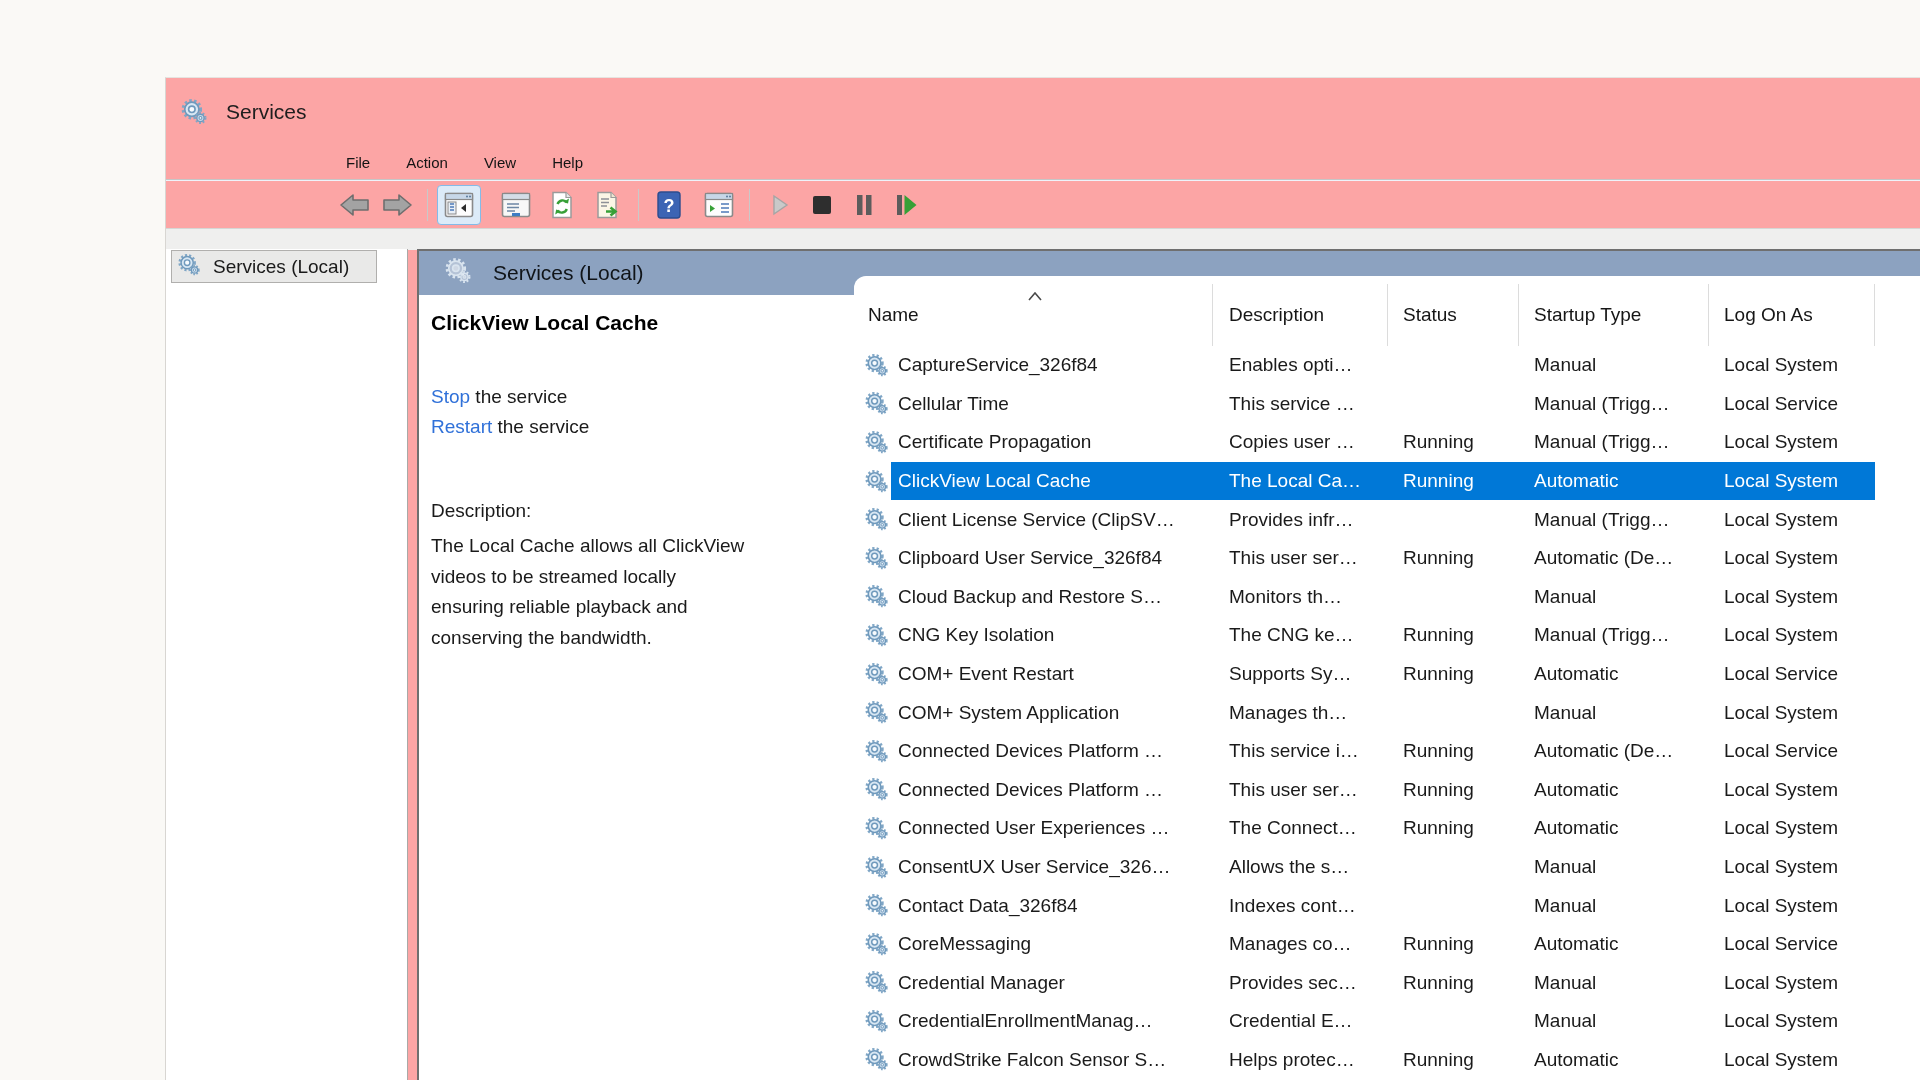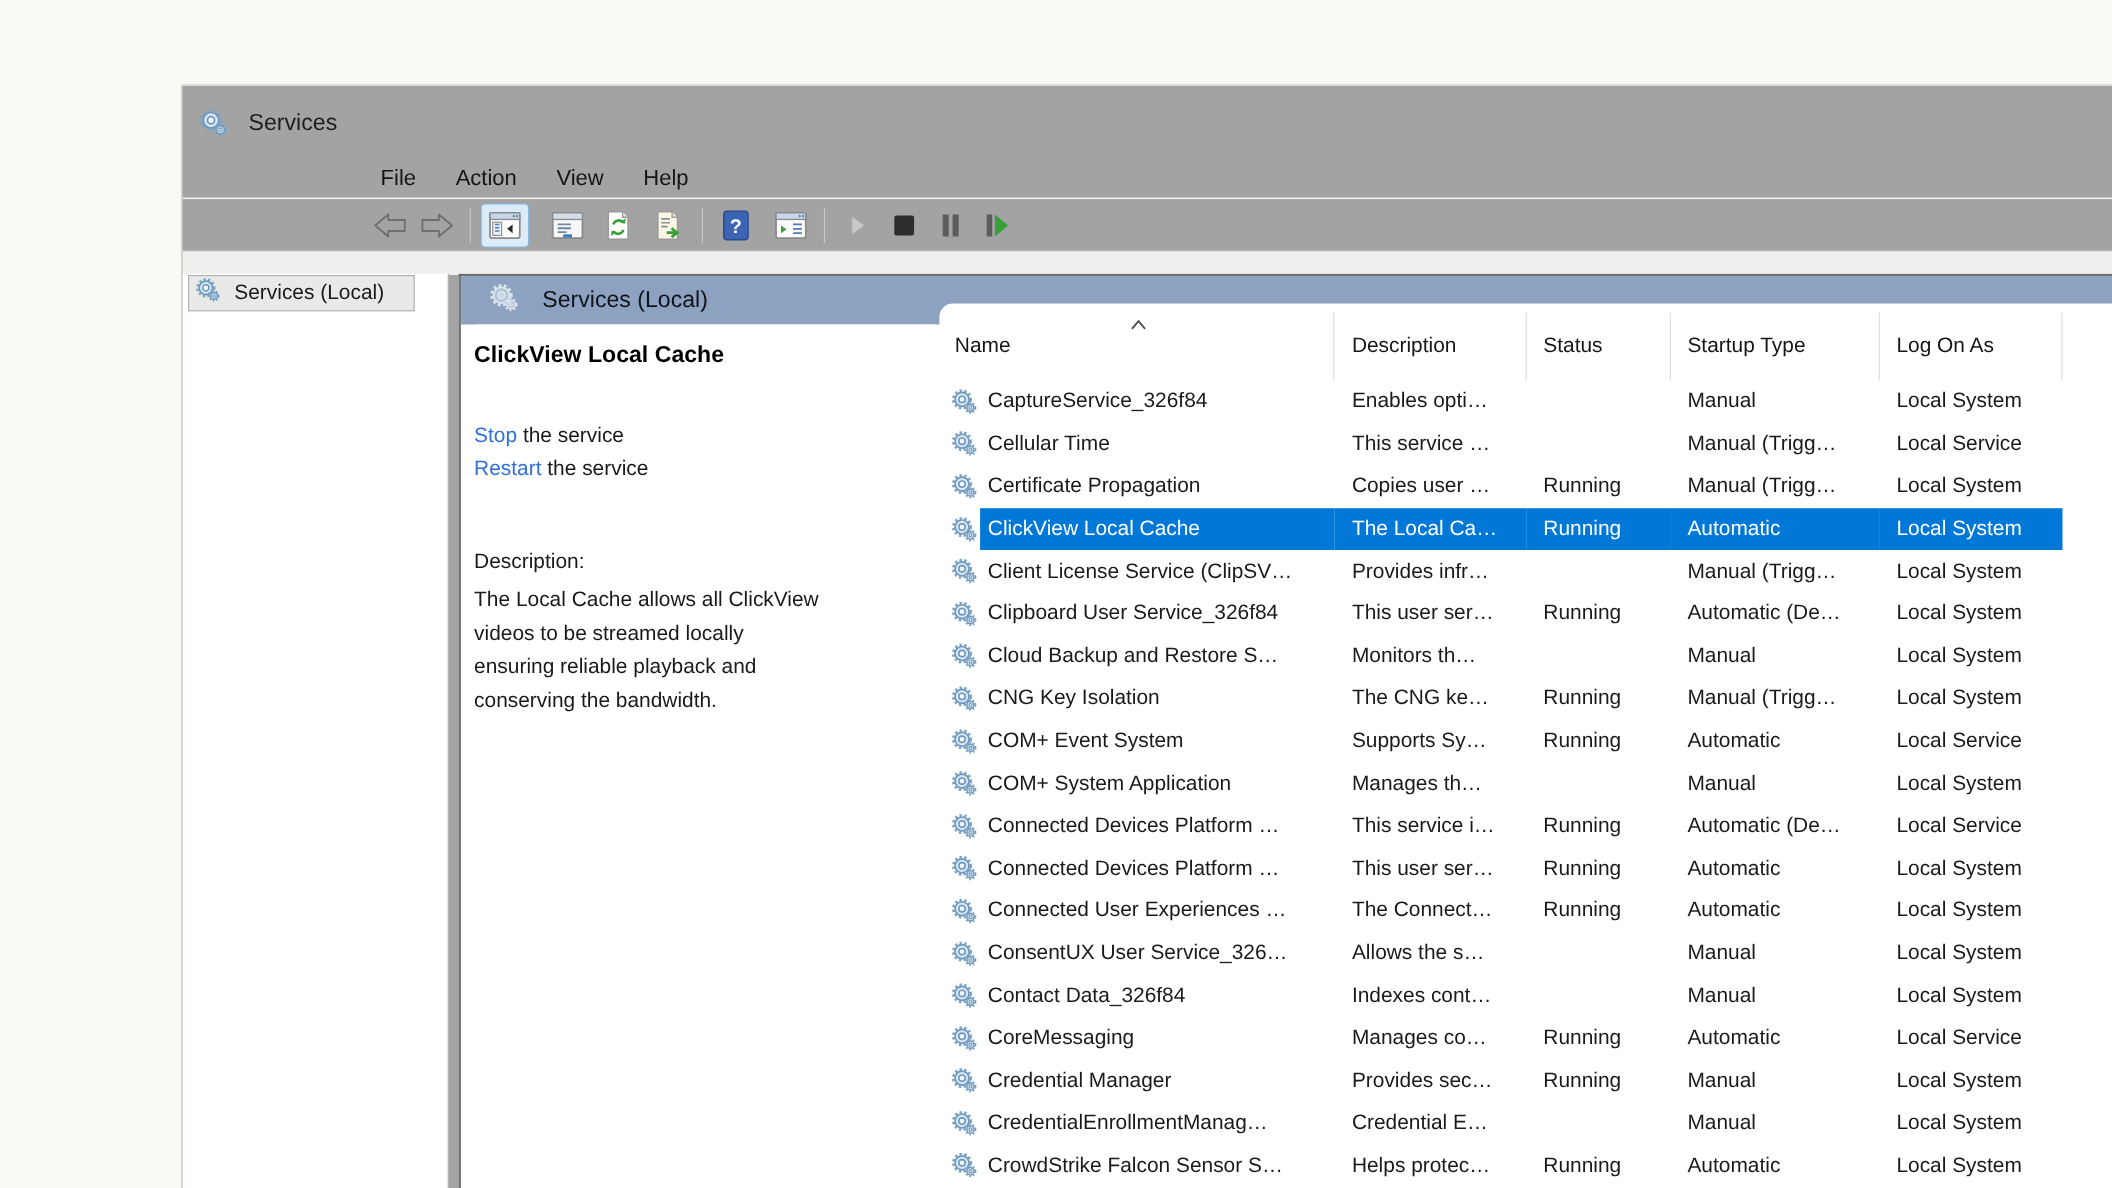--- a/index.html
+++ b/index.html
@@ -1,26 +1,26 @@
 <!DOCTYPE html>
 <html><head>
 <meta charset="utf-8">
 <style>
   html,body{margin:0;padding:0;}
   .stage{position:relative;width:1920px;height:1080px;overflow:hidden;
          background:#FAF9F6;font-family:"Liberation Sans",sans-serif;color:#1A1A1A;}
   .window{position:absolute;left:165px;top:77px;right:0;bottom:0;
-          background:#a3a3a3;border-left:1px solid #D8D6D2;border-top:1px solid #E6E4E0;}
+          background:#fca5a5;border-left:1px solid #D8D6D2;border-top:1px solid #E6E4E0;}
   
   .titlebar{position:absolute;left:0;top:0;right:0;height:67px;display:flex;align-items:center;}
   .titlebar .app-gear{margin-left:14px;width:28px;height:28px;}
   .title-text{margin-left:18px;font-size:21px;color:#1E1E1E;}
   
   .menubar{position:absolute;left:0;top:67px;right:0;height:34px;display:flex;align-items:center;padding-left:162px;}
-  .menu-item{font-size:20px;padding:4px 18px;color:#141414;cursor:default;}
+  .menu-item{font-size:15px;padding:4px 18px;color:#141414;cursor:default;}
   .menudivider{position:absolute;left:0;top:101px;right:0;height:1px;background:#C6C6C6;box-shadow:0 1px 0 #Eef3fa;}
   
   .toolbar{position:absolute;left:0;top:103px;right:0;height:47px;display:flex;align-items:center;padding-left:168px;}
   .tbtn{width:42px;height:38px;display:flex;align-items:center;justify-content:center;border-radius:4px;}
   .tbtn.active{background:#DCEBF8;border:1px solid #84BBE8;}
   .tsep{width:1px;height:32px;background:#C9C9C9;margin:0 9px;}
   .strip{position:absolute;left:0;top:150px;right:0;height:21px;background:#EFEFEE;border-top:1px solid #D6D6D4;}
   
   .content{position:absolute;left:0;top:171px;right:0;bottom:0;}
   .tree-pane{position:absolute;left:0;top:0;width:241px;bottom:0;background:#FFFFFF;border-right:1px solid #A9A9A7;}
@@ -388,21 +388,21 @@
     <div class="cell icon-cell">
                   <svg class="gear" viewBox="0 0 26 26">
     <circle cx="11" cy="10.5" r="8.2" fill="none" stroke="#7FA6C6" stroke-width="2.6" stroke-dasharray="2.3 2.2"></circle>
     <circle cx="11" cy="10.5" r="6.6" fill="#D8E7F3" stroke="#6F99BC" stroke-width="1.6"></circle>
     <circle cx="11" cy="10.5" r="3" fill="#F7FBFE" stroke="#6F99BC" stroke-width="1.5"></circle>
     <circle cx="19" cy="18.5" r="4.6" fill="none" stroke="#7FA6C6" stroke-width="2" stroke-dasharray="1.7 1.6"></circle>
     <circle cx="19" cy="18.5" r="3.4" fill="#C6D9E9" stroke="#6F99BC" stroke-width="1.3"></circle>
     <circle cx="19" cy="18.5" r="1.3" fill="#F7FBFE" stroke="#6F99BC" stroke-width="1"></circle>
   </svg>
                 </div>
-    <div class="cell c-name">COM+ Event System</div>
+    <div class="cell c-name">COM+ Event Restart</div>
     <div class="cell c-desc">Supports Sy…</div>
     <div class="cell c-status">Running</div>
     <div class="cell c-startup">Automatic</div>
     <div class="cell c-logon">Local Service</div>
   </div>
 
   <div class="row">
     <div class="cell icon-cell">
                   <svg class="gear" viewBox="0 0 26 26">
     <circle cx="11" cy="10.5" r="8.2" fill="none" stroke="#7FA6C6" stroke-width="2.6" stroke-dasharray="2.3 2.2"></circle>

